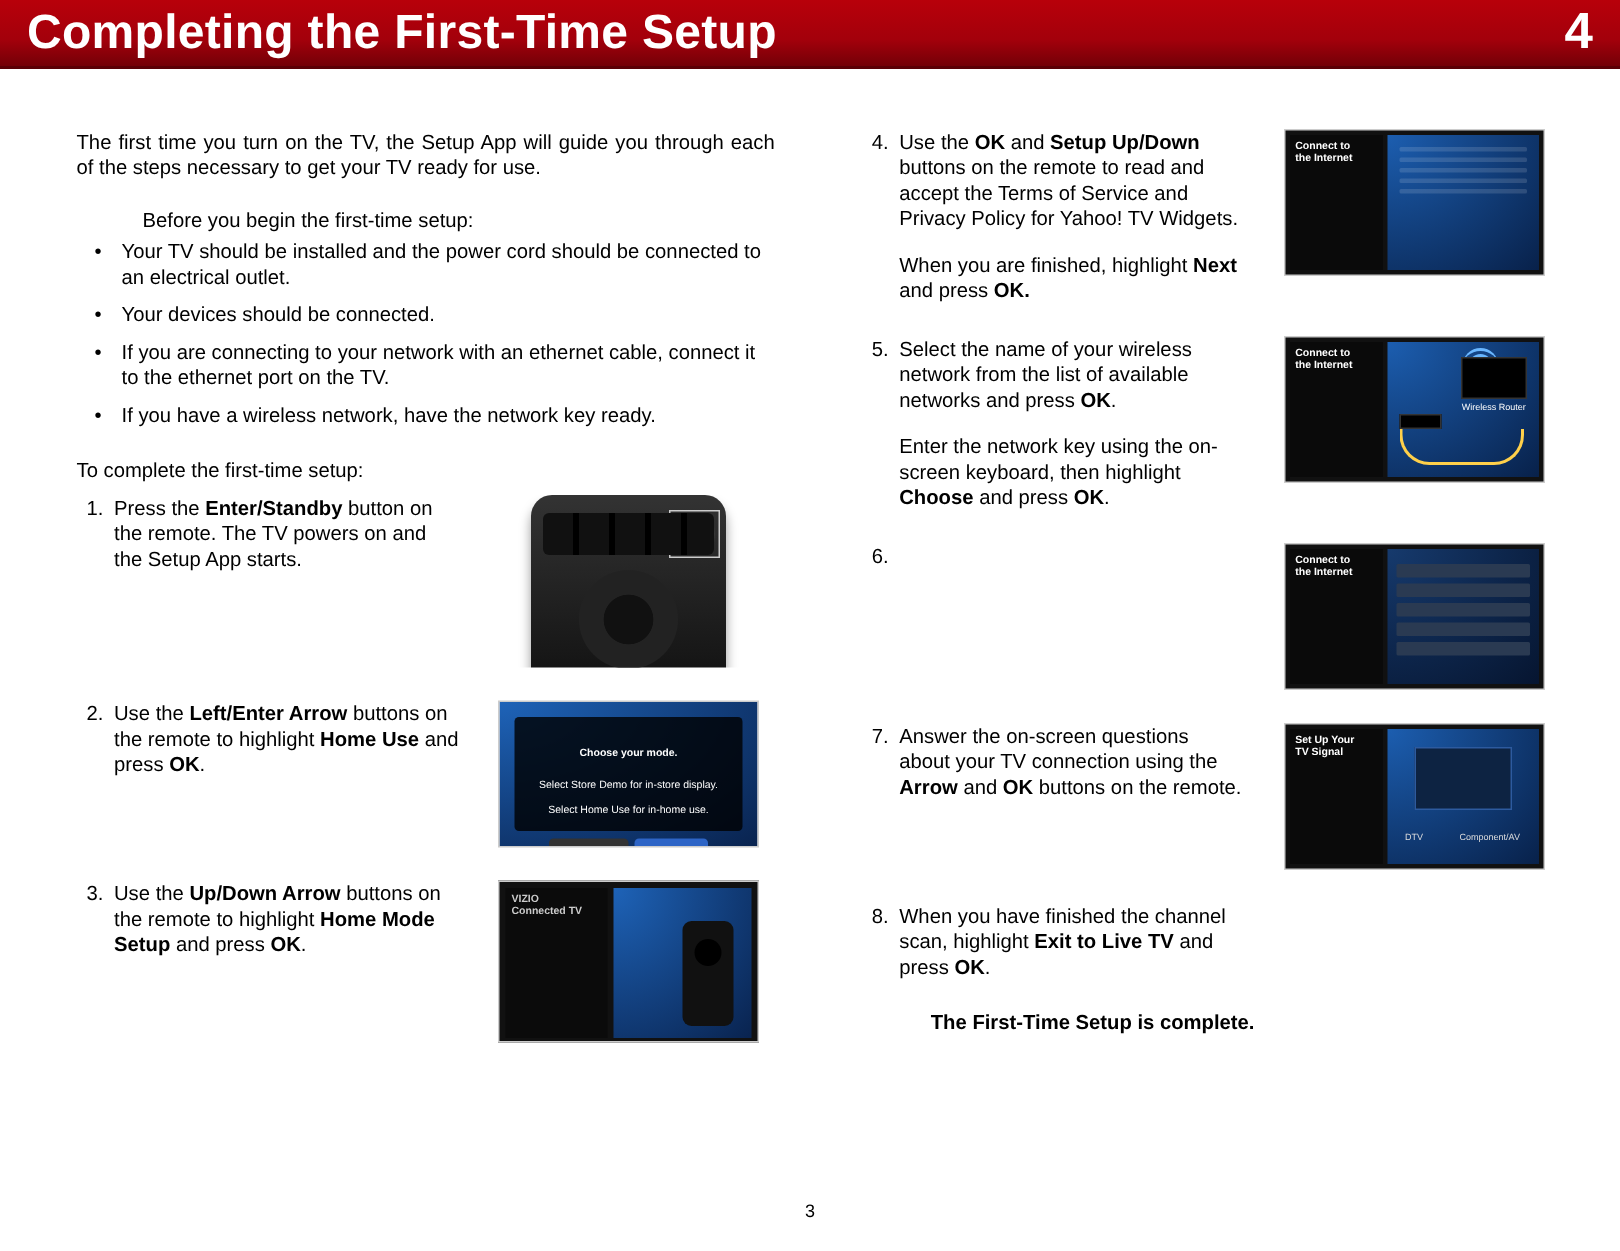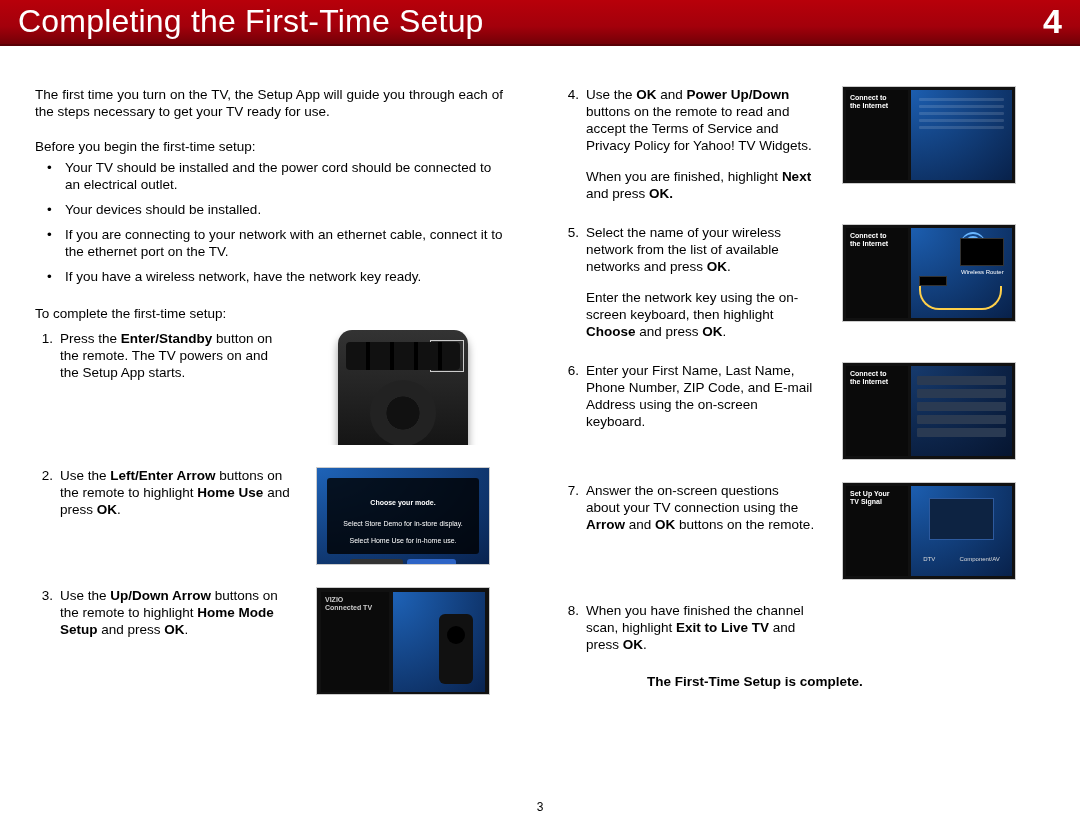--- a/index.html
+++ b/index.html
@@ -18,47 +18,47 @@
     background: linear-gradient(to bottom, #b8000a 0%, #a3000b 60%, #730007 100%);
     color: #fff;
     display: flex;
     align-items: flex-start;
     justify-content: space-between;
     padding: 0 18px 0 18px;
     border-bottom: 2px solid #5a0006;
   }
   .header-title {
     font-family: "Century Gothic", "Futura", sans-serif;
-    font-weight: normal;
+    font-weight: bold;
     font-size: 32px;
     line-height: 42px;
     letter-spacing: 0.2px;
   }
   .header-num {
     font-family: "Century Gothic", "Futura", sans-serif;
     font-weight: bold;
     font-size: 34px;
     line-height: 42px;
   }
 
   .content {
     display: flex;
-    padding: 40px 40px 0 35px;
+    padding: 40px 40px 0 51px;
     gap: 58px;
   }
   .col {
     width: 468px;
     display: flex;
     flex-direction: column;
     font-size: 13.5px;
     line-height: 17px;
   }
 
   .intro { margin-bottom: 18px; text-align: justify; }
-  .before-line { margin-bottom: 4px; }
+  .before-line { margin-bottom: 4px; margin-left: 44px; }
   ul.bullets { list-style: none; padding-left: 26px; }
   ul.bullets li {
     position: relative;
     padding-left: 4px;
     margin-bottom: 8px;
   }
   ul.bullets li::before {
     content: "•";
     position: absolute;
     left: -14px;
@@ -92,21 +92,21 @@
   ol.steps > li .body p + p { margin-top: 14px; }
 
   .mini {
     width: 174px;
     flex-shrink: 0;
   }
 
   .completion {
     font-weight: bold;
     margin-top: 10px;
-    margin-left: 86px;
+    margin-left: 46px;
   }
 
   .pagenum {
     text-align: center;
     font-size: 12px;
     position: absolute;
     bottom: 20px;
     left: 0; right: 0;
   }
 
@@ -244,21 +244,21 @@
   <div class="header-num">4</div>
 </div>
 
 <div class="content">
 
   <div class="col">
     <p class="intro">The first time you turn on the TV, the Setup App will guide you through each of the steps necessary to get your TV ready for use.</p>
     <p class="before-line">Before you begin the first-time setup:</p>
     <ul class="bullets">
       <li>Your TV should be installed and the power cord should be connected to an electrical outlet.</li>
-      <li>Your devices should be installed.</li>
+      <li>Your devices should be connected.</li>
       <li>If you are connecting to your network with an ethernet cable, connect it to the ethernet port on the TV.</li>
       <li>If you have a wireless network, have the network key ready.</li>
     </ul>
     <p class="to-complete">To complete the first-time setup:</p>
 
     <ol class="steps">
       <li>
         <div class="step-text">
           <span class="num">1.</span>
           <div class="body">
@@ -314,21 +314,21 @@
       </li>
     </ol>
   </div>
 
   <div class="col">
     <ol class="steps">
       <li>
         <div class="step-text">
           <span class="num">4.</span>
           <div class="body">
-            <p>Use the <b>OK</b> and <b>Power Up/Down</b> buttons on the remote to read and accept the Terms of Service and Privacy Policy for Yahoo! TV Widgets.</p>
+            <p>Use the <b>OK</b> and <b>Setup Up/Down</b> buttons on the remote to read and accept the Terms of Service and Privacy Policy for Yahoo! TV Widgets.</p>
             <p>When you are finished, highlight <b>Next</b> and press <b>OK.</b></p>
           </div>
         </div>
         <div class="mini fig fig-terms">
           <div class="sb">
               <div class="hdr" style="white-space:pre-line;">Connect to
 the Internet</div>
             </div>
           <div class="rest">
             <div class="lines">
@@ -365,21 +365,20 @@
             <div class="router"></div>
             <div class="cable"></div>
           </div>
         </div>
       </li>
 
       <li>
         <div class="step-text">
           <span class="num">6.</span>
           <div class="body">
-            <p>Enter your First Name, Last Name, Phone Number, ZIP Code, and E-mail Address using the on-screen keyboard.</p>
           </div>
         </div>
         <div class="mini fig fig-form">
           <div class="sb">
               <div class="hdr" style="white-space:pre-line;">Connect to
 the Internet</div>
             </div>
           <div class="rest">
             <div class="fields">
                 <div></div>

